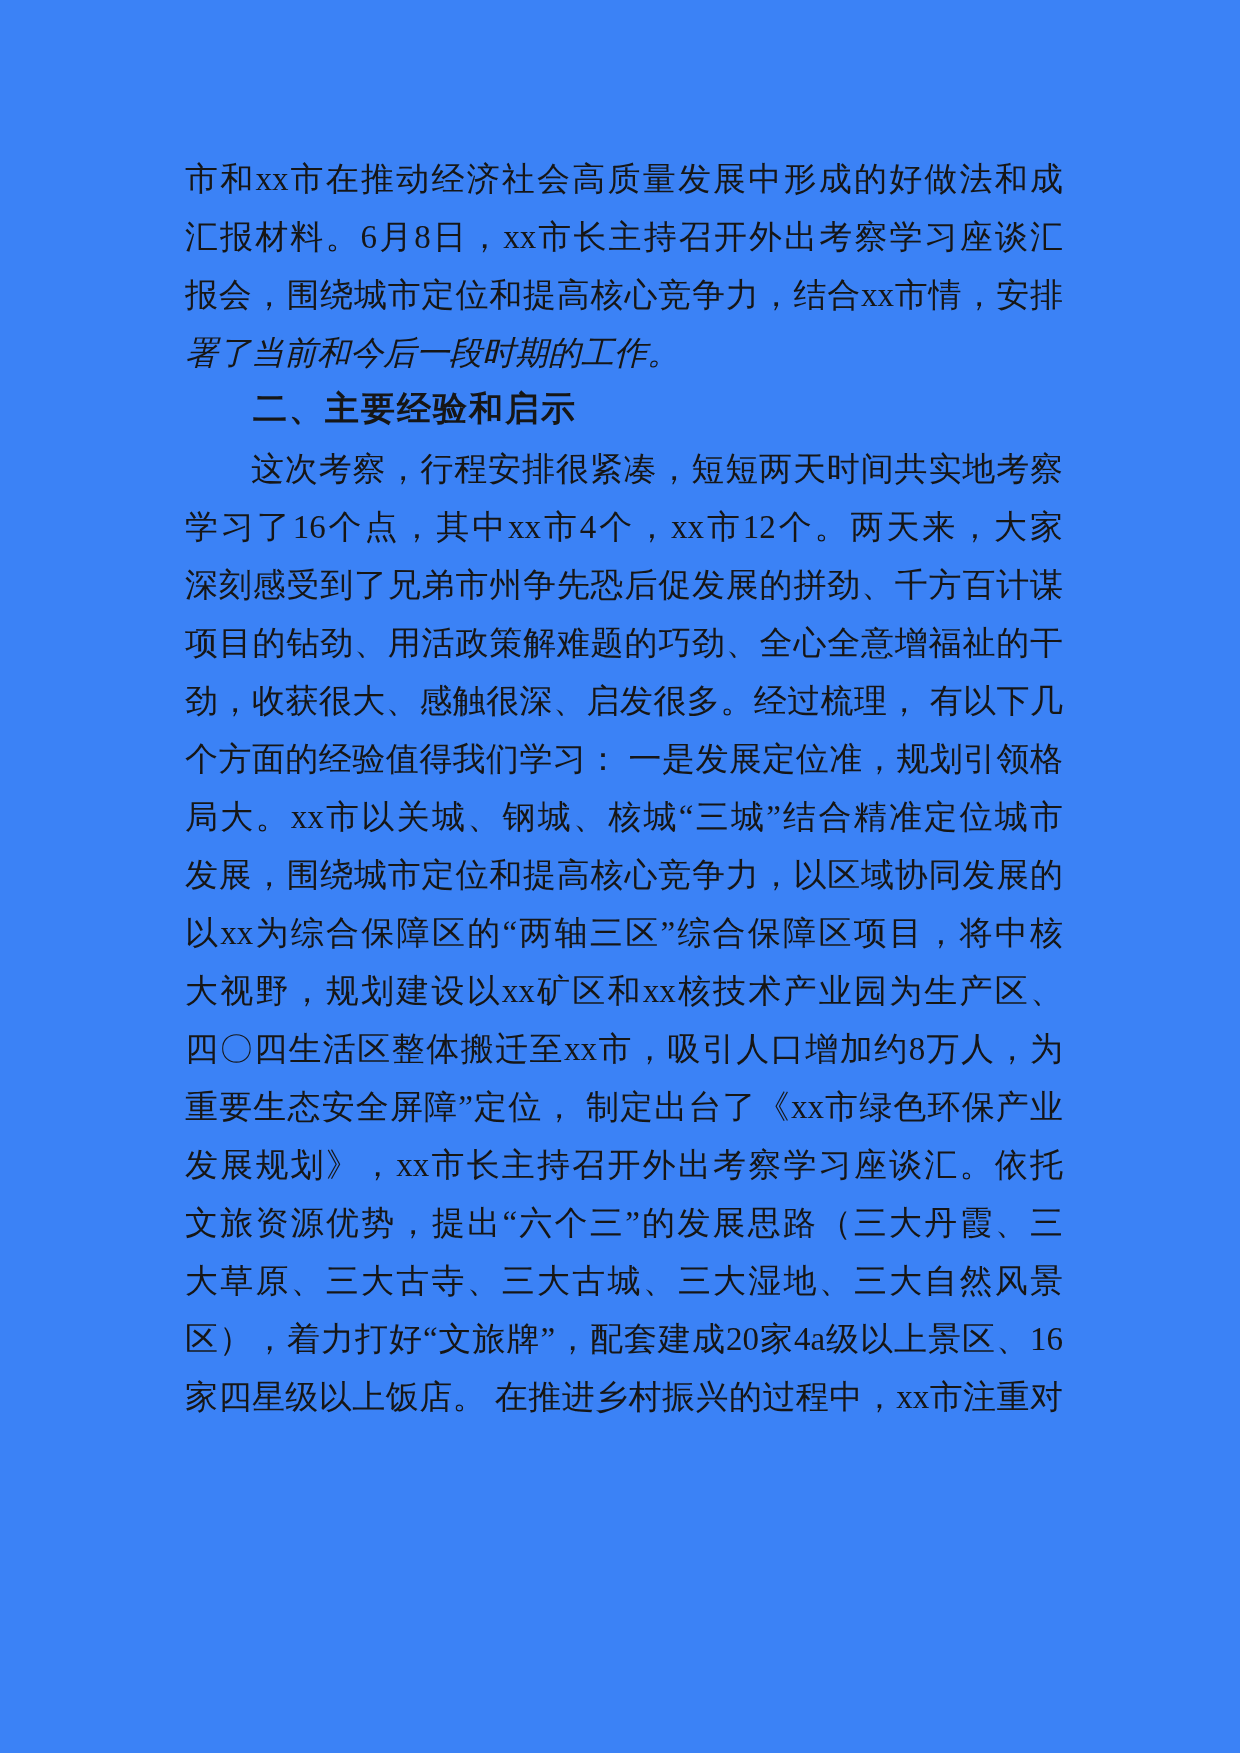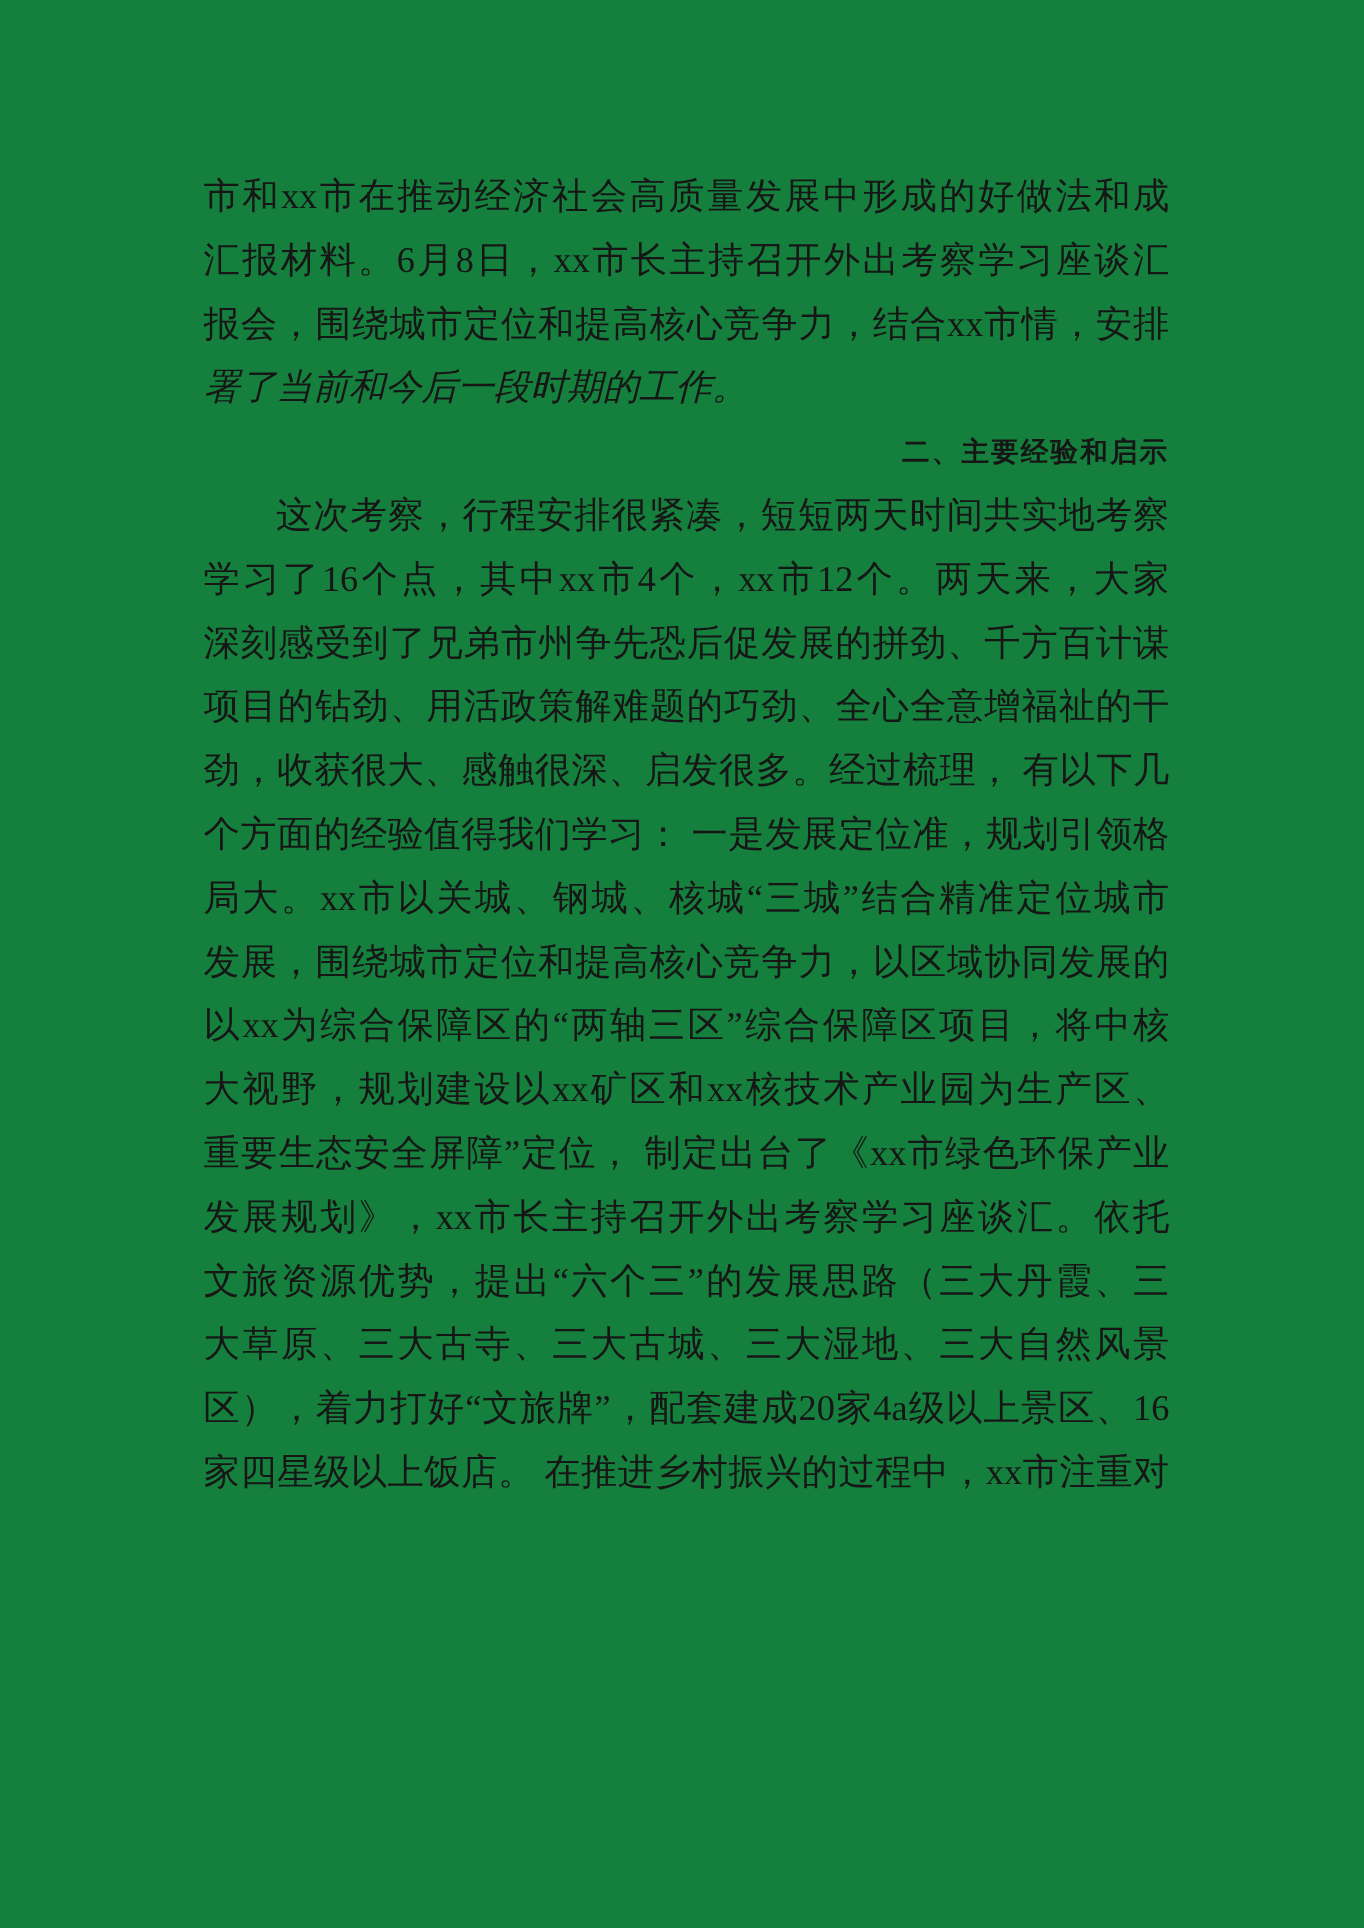--- a/index.html
+++ b/index.html
@@ -4,21 +4,21 @@
 <style>
   html, body {
     margin: 0;
     padding: 0;
     background: #ffffff;
   }
   .page {
     position: relative;
     width: 1240px;
     height: 1753px;
-    background: #15803d;
+    background: #3b82f6;
     overflow: hidden;
     margin: 0 auto;
   }
   .text-block {
     position: absolute;
     left: 185px;
     top: 150px;
     width: 878px;
   }
   .line {
@@ -36,25 +36,25 @@
   }
   .body-line.no-justify {
     text-align: center;
     text-align-last: left;
     font-style: italic;
   }
   .body-line.indent {
     text-indent: 66px;
   }
   .heading-line {
-    font-family: Liberation Sans, sans-serif;
-    font-size: 25px;
+    font-family: Liberation Mono, monospace;
+    font-size: 34px;
     font-weight: 700;
     text-indent: 68px;
-    text-align: right;
+    text-align: left;
     letter-spacing: 2px;
   }
 </style>
 </head>
 <body>
 
 <div class="page">
   <div class="text-block" id="text-block">
       <div class="line body-line">市和xx市在推动经济社会高质量发展中形成的好做法和成</div>
       <div class="line body-line">汇报材料。6月8日，xx市长主持召开外出考察学习座谈汇</div>
@@ -64,20 +64,21 @@
       <div class="line body-line indent">这次考察，行程安排很紧凑，短短两天时间共实地考察</div>
       <div class="line body-line">学习了16个点，其中xx市4个，xx市12个。两天来，大家</div>
       <div class="line body-line">深刻感受到了兄弟市州争先恐后促发展的拼劲、千方百计谋</div>
       <div class="line body-line">项目的钻劲、用活政策解难题的巧劲、全心全意增福祉的干</div>
       <div class="line body-line">劲，收获很大、感触很深、启发很多。经过梳理， 有以下几</div>
       <div class="line body-line">个方面的经验值得我们学习： 一是发展定位准，规划引领格</div>
       <div class="line body-line">局大。xx市以关城、钢城、核城“三城”结合精准定位城市</div>
       <div class="line body-line">发展，围绕城市定位和提高核心竞争力，以区域协同发展的</div>
       <div class="line body-line">以xx为综合保障区的“两轴三区”综合保障区项目，将中核</div>
       <div class="line body-line">大视野，规划建设以xx矿区和xx核技术产业园为生产区、</div>
+      <div class="line body-line">四〇四生活区整体搬迁至xx市，吸引人口增加约8万人，为</div>
       <div class="line body-line">重要生态安全屏障”定位， 制定出台了《xx市绿色环保产业</div>
       <div class="line body-line">发展规划》，xx市长主持召开外出考察学习座谈汇。依托</div>
       <div class="line body-line">文旅资源优势，提出“六个三”的发展思路（三大丹霞、三</div>
       <div class="line body-line">大草原、三大古寺、三大古城、三大湿地、三大自然风景</div>
       <div class="line body-line">区），着力打好“文旅牌”，配套建成20家4a级以上景区、16</div>
       <div class="line body-line">家四星级以上饭店。 在推进乡村振兴的过程中，xx市注重对</div>
     </div>
 </div>
 
 </body></html>

